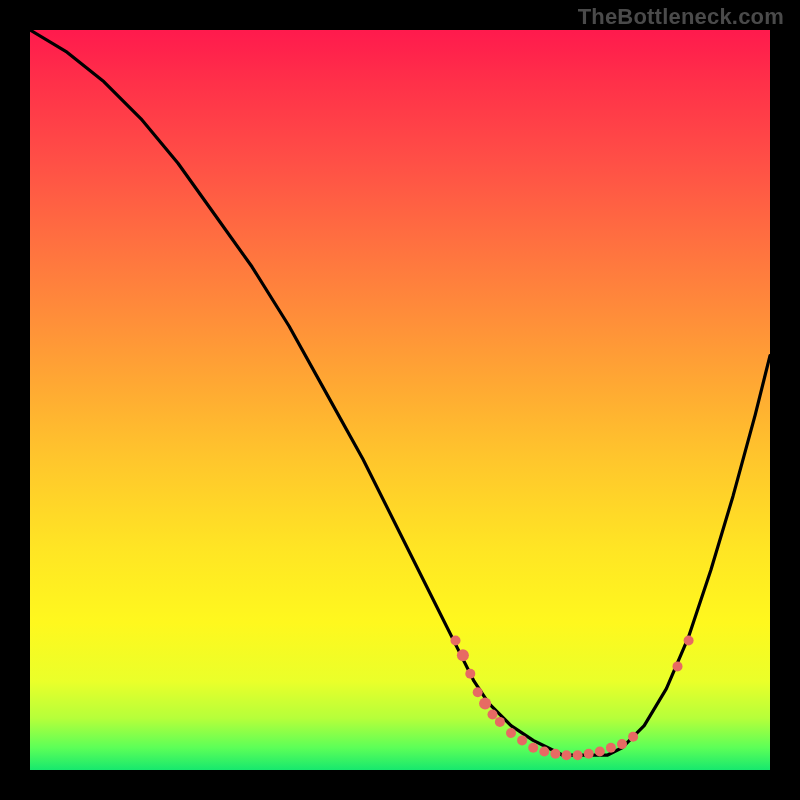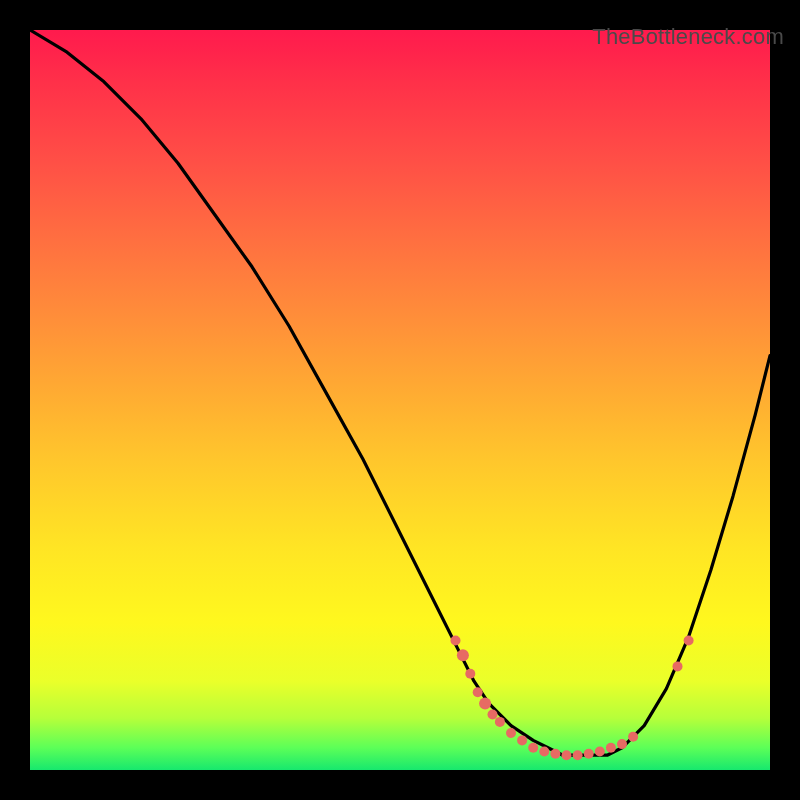--- a/index.html
+++ b/index.html
@@ -9,25 +9,24 @@
     background: #000;
     position: relative;
     overflow: hidden;
     font-family: Arial, Helvetica, sans-serif;
   }
   .watermark {
     position: absolute;
     top: 4px;
     right: 16px;
     font-size: 22px;
-    font-weight: normal;
+    font-weight: bold;
     color: #4a4a4a;
     letter-spacing: 0.2px;
     z-index: 10;
-    margin-top: 20px;
   }
   .plot-frame {
     position: absolute;
     left: 30px;
     top: 30px;
     width: 740px;
     height: 740px;
     background: #000;
   }
   .plot-inner {

